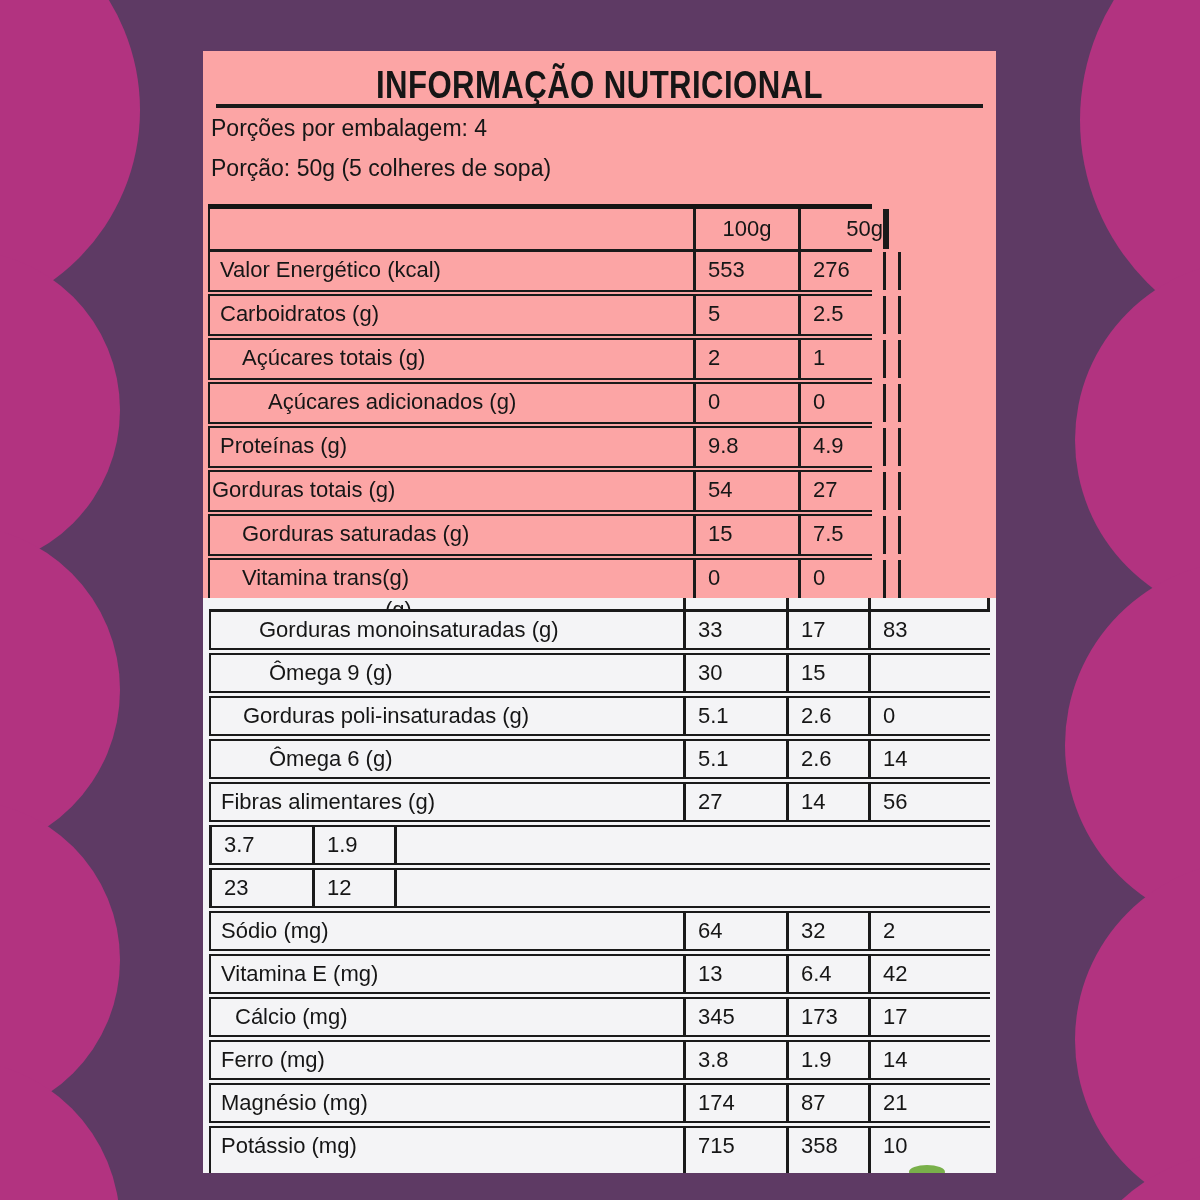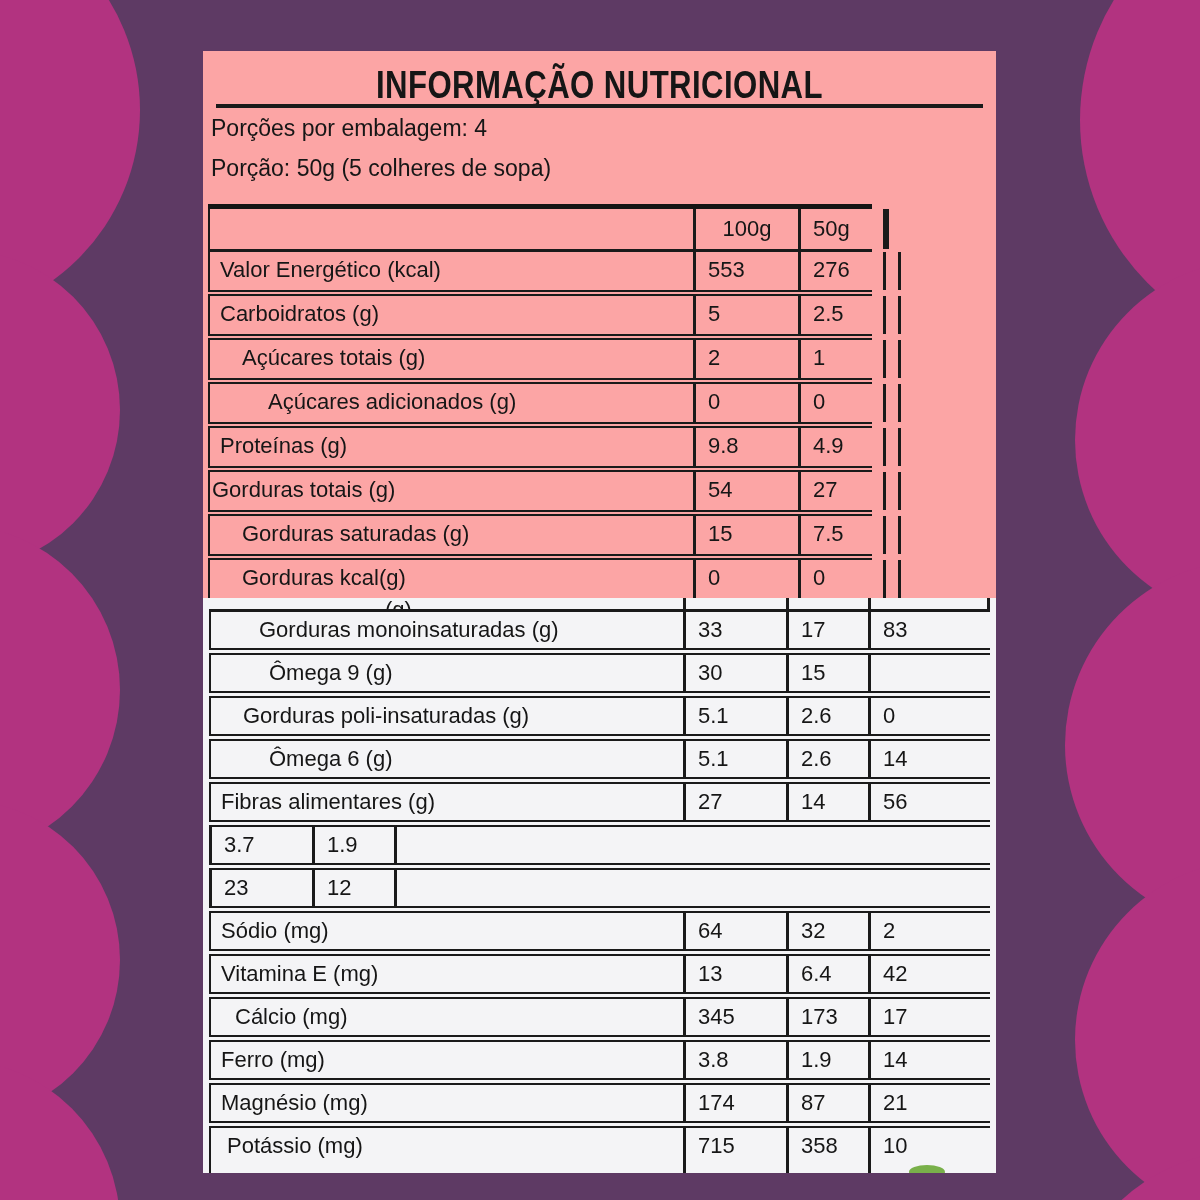--- a/index.html
+++ b/index.html
@@ -51,21 +51,21 @@
   .lower .trow { height:43px; border-bottom:7px double #1a1a1a; }
   .lower .trow:last-child { height:45px; border-bottom:none; }
 
   .hrow { display:flex; box-sizing:border-box; height:43px; border-bottom:3px solid #1a1a1a; }
   .cell { box-sizing:border-box; font-size:22px; line-height:35px; white-space:nowrap; overflow:hidden; }
   .c0 { flex:0 0 var(--w0); border-left:2px solid #1a1a1a; }
   .c1 { flex:0 0 var(--w1); border-left:3px solid #1a1a1a; padding-left:12px; }
   .c2 { flex:0 0 var(--w2); border-left:3px solid #1a1a1a; padding-left:12px; }
   .c3 { flex:1 1 auto;      border-left:3px solid #1a1a1a; padding-left:12px; }
   .upper .c3 { border-right:3px solid #1a1a1a; }
-  .hrow .cell { line-height:40px; }
+  .hrow .cell { line-height:40px;text-align:right; }
   .hrow .c1, .hrow .c3 { text-align:center; padding-left:0; }
 
   
   .stub { position:absolute; top:547px; width:3px; height:11px; background:#1a1a1a; }
   .stub1 { left:480px; } .stub2 { left:583px; } .stub3 { left:665px; } .stub4 { left:784px; }
   .seam-remnant {
     position:absolute; left:182px; top:548px; width:60px; height:10px;
     overflow:hidden; font-size:22px; line-height:22px; color:#161616;
   }
   .green-accent {
@@ -143,21 +143,21 @@
             <div class="cell c2">27</div>
             <div class="cell c3">42</div>
           </div>
           <div class="trow">
             <div class="cell c0" style="padding-left: 32px;">Gorduras saturadas (g)</div>
             <div class="cell c1">15</div>
             <div class="cell c2">7.5</div>
             <div class="cell c3">38</div>
           </div>
           <div class="trow">
-            <div class="cell c0" style="padding-left: 32px;">Gorduras kcal(g)</div>
+            <div class="cell c0" style="padding-left: 32px;">Vitamina trans(g)</div>
             <div class="cell c1">0</div>
             <div class="cell c2">0</div>
             <div class="cell c3">0</div>
           </div>
         </div>
     </div>
 
     <div class="seam-remnant">(g)</div>
     <div class="stub stub1"></div>
     <div class="stub stub2"></div>
@@ -231,21 +231,21 @@
             <div class="cell c2">1.9</div>
             <div class="cell c3">14</div>
           </div>
           <div class="trow">
             <div class="cell c0" style="padding-left: 10px;">Magnésio (mg)</div>
             <div class="cell c1">174</div>
             <div class="cell c2">87</div>
             <div class="cell c3">21</div>
           </div>
           <div class="trow">
-            <div class="cell c0" style="padding-left: 16px;">Potássio (mg)</div>
+            <div class="cell c0" style="padding-left: 10px;">Potássio (mg)</div>
             <div class="cell c1">715</div>
             <div class="cell c2">358</div>
             <div class="cell c3">10</div>
           </div>
         </div>
     </div>
 
     <div class="green-accent"></div>
   </div>
 </div>

